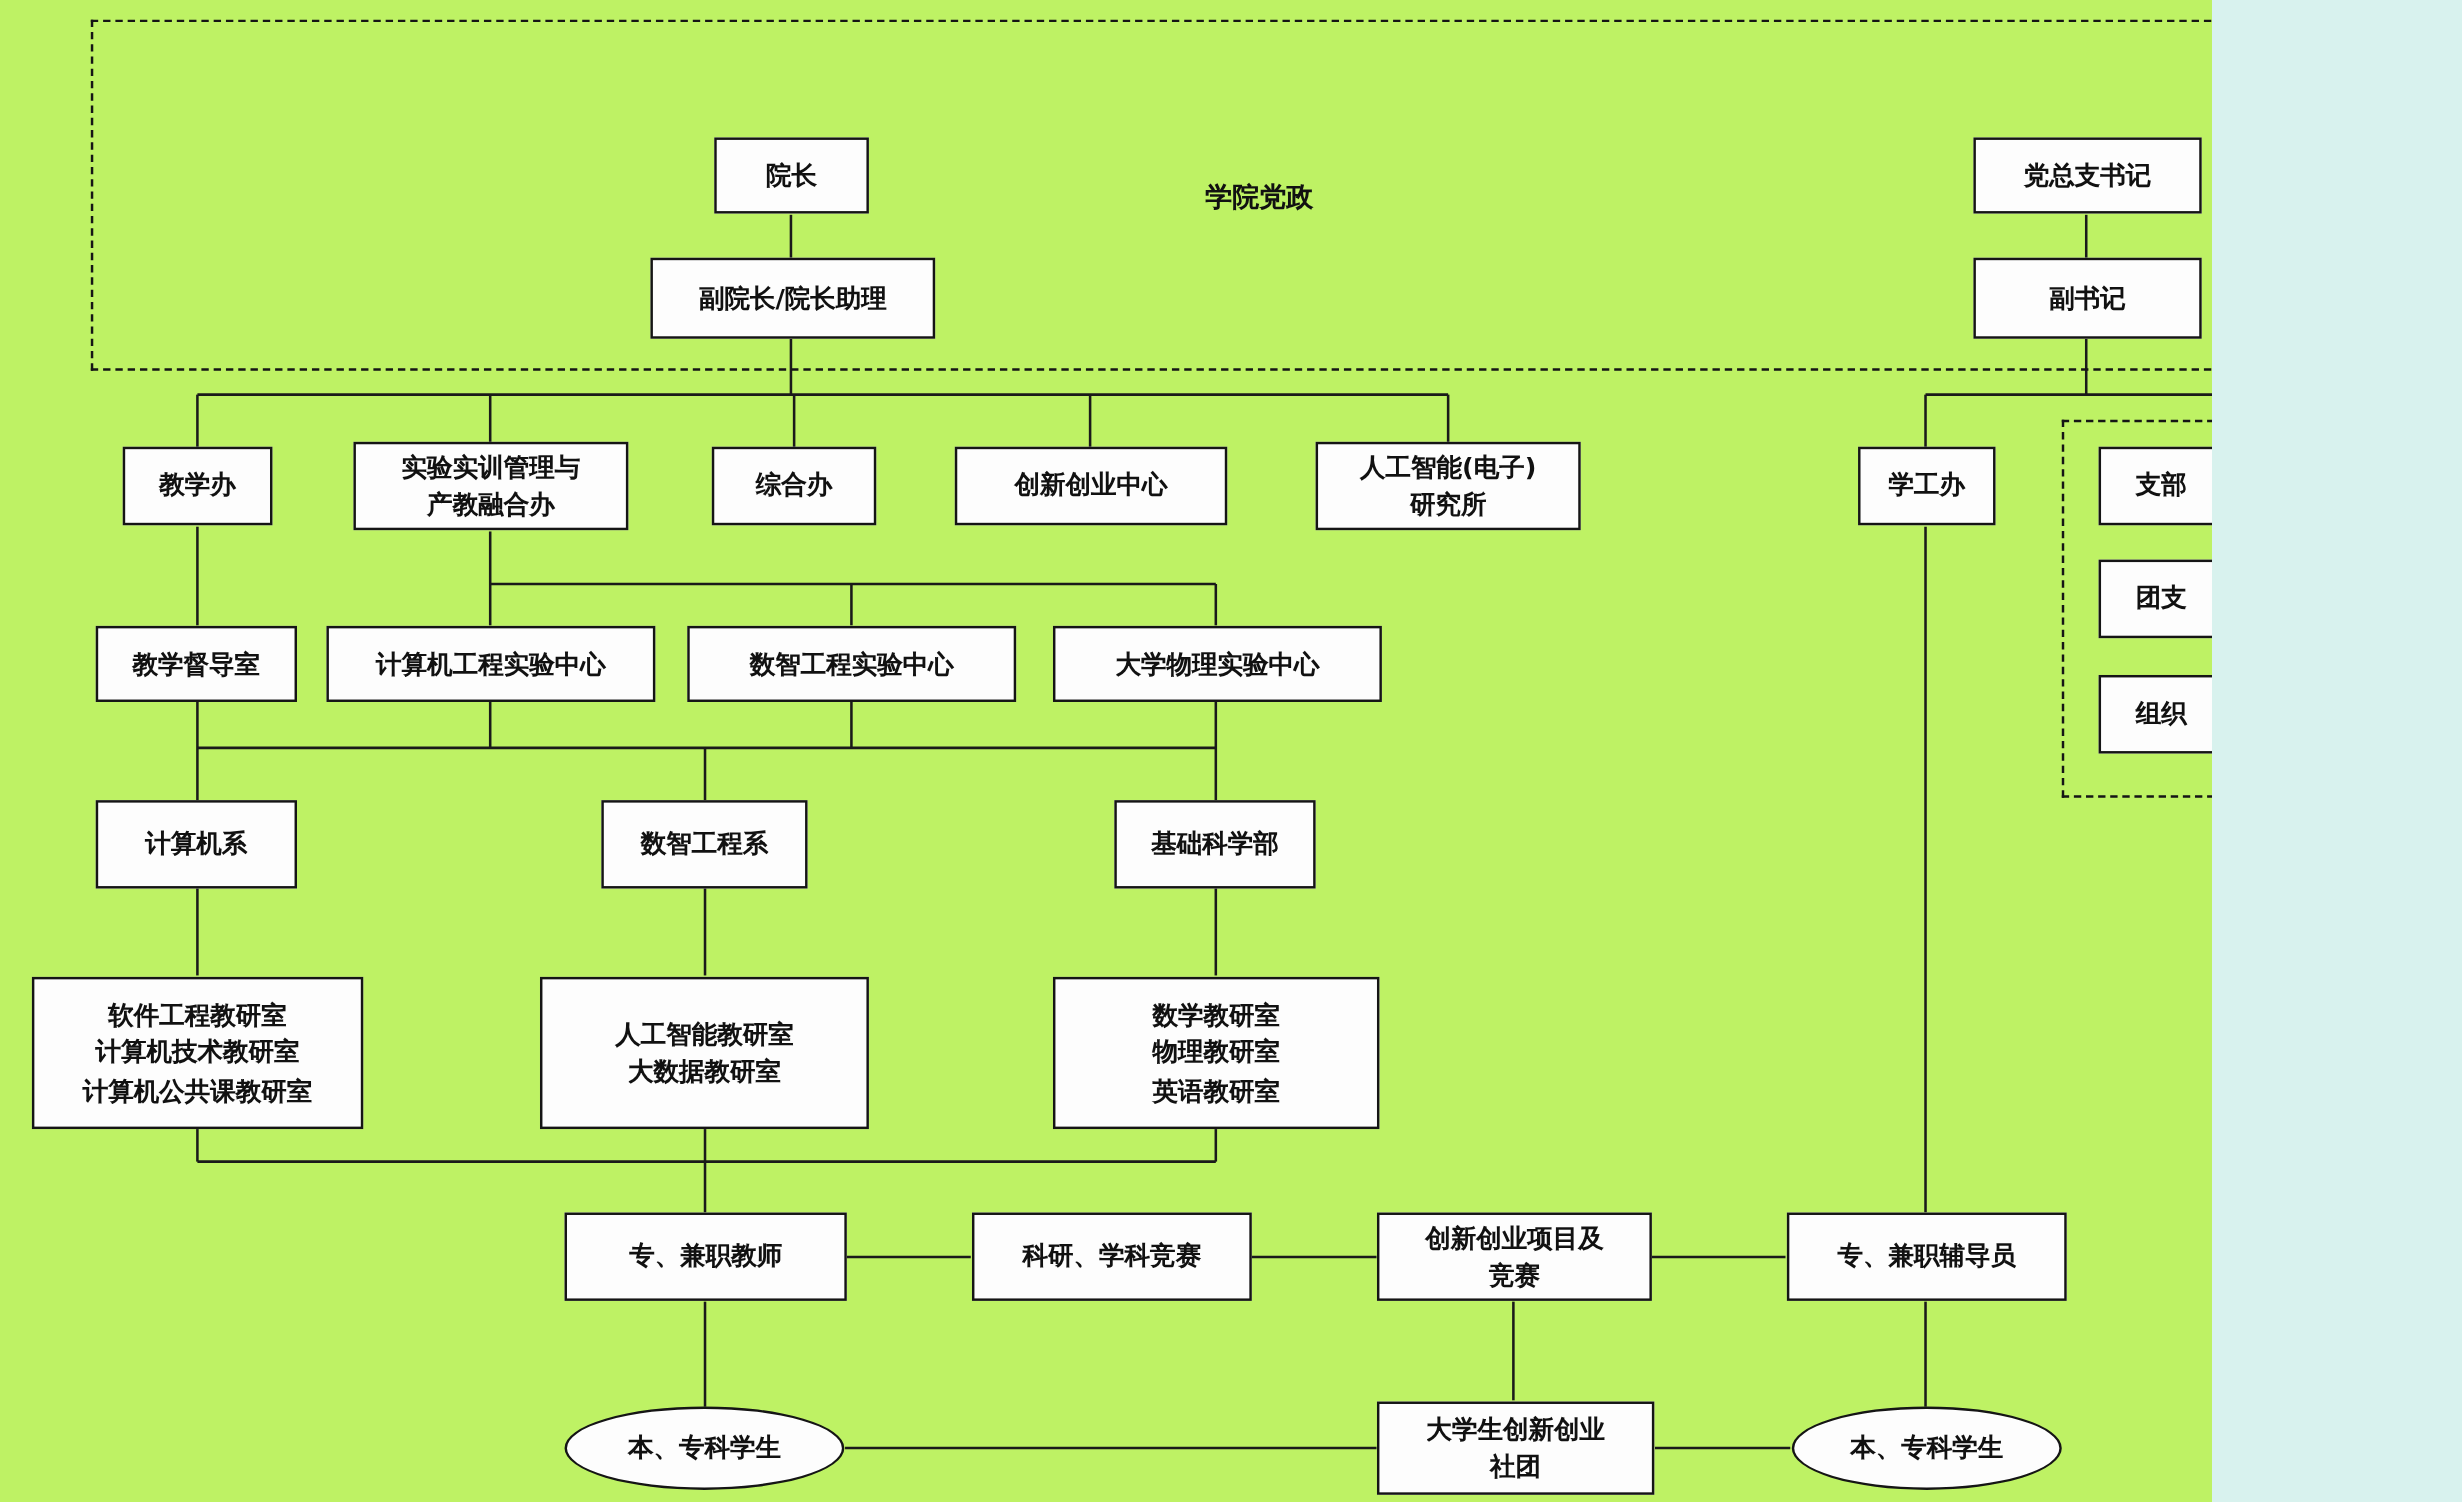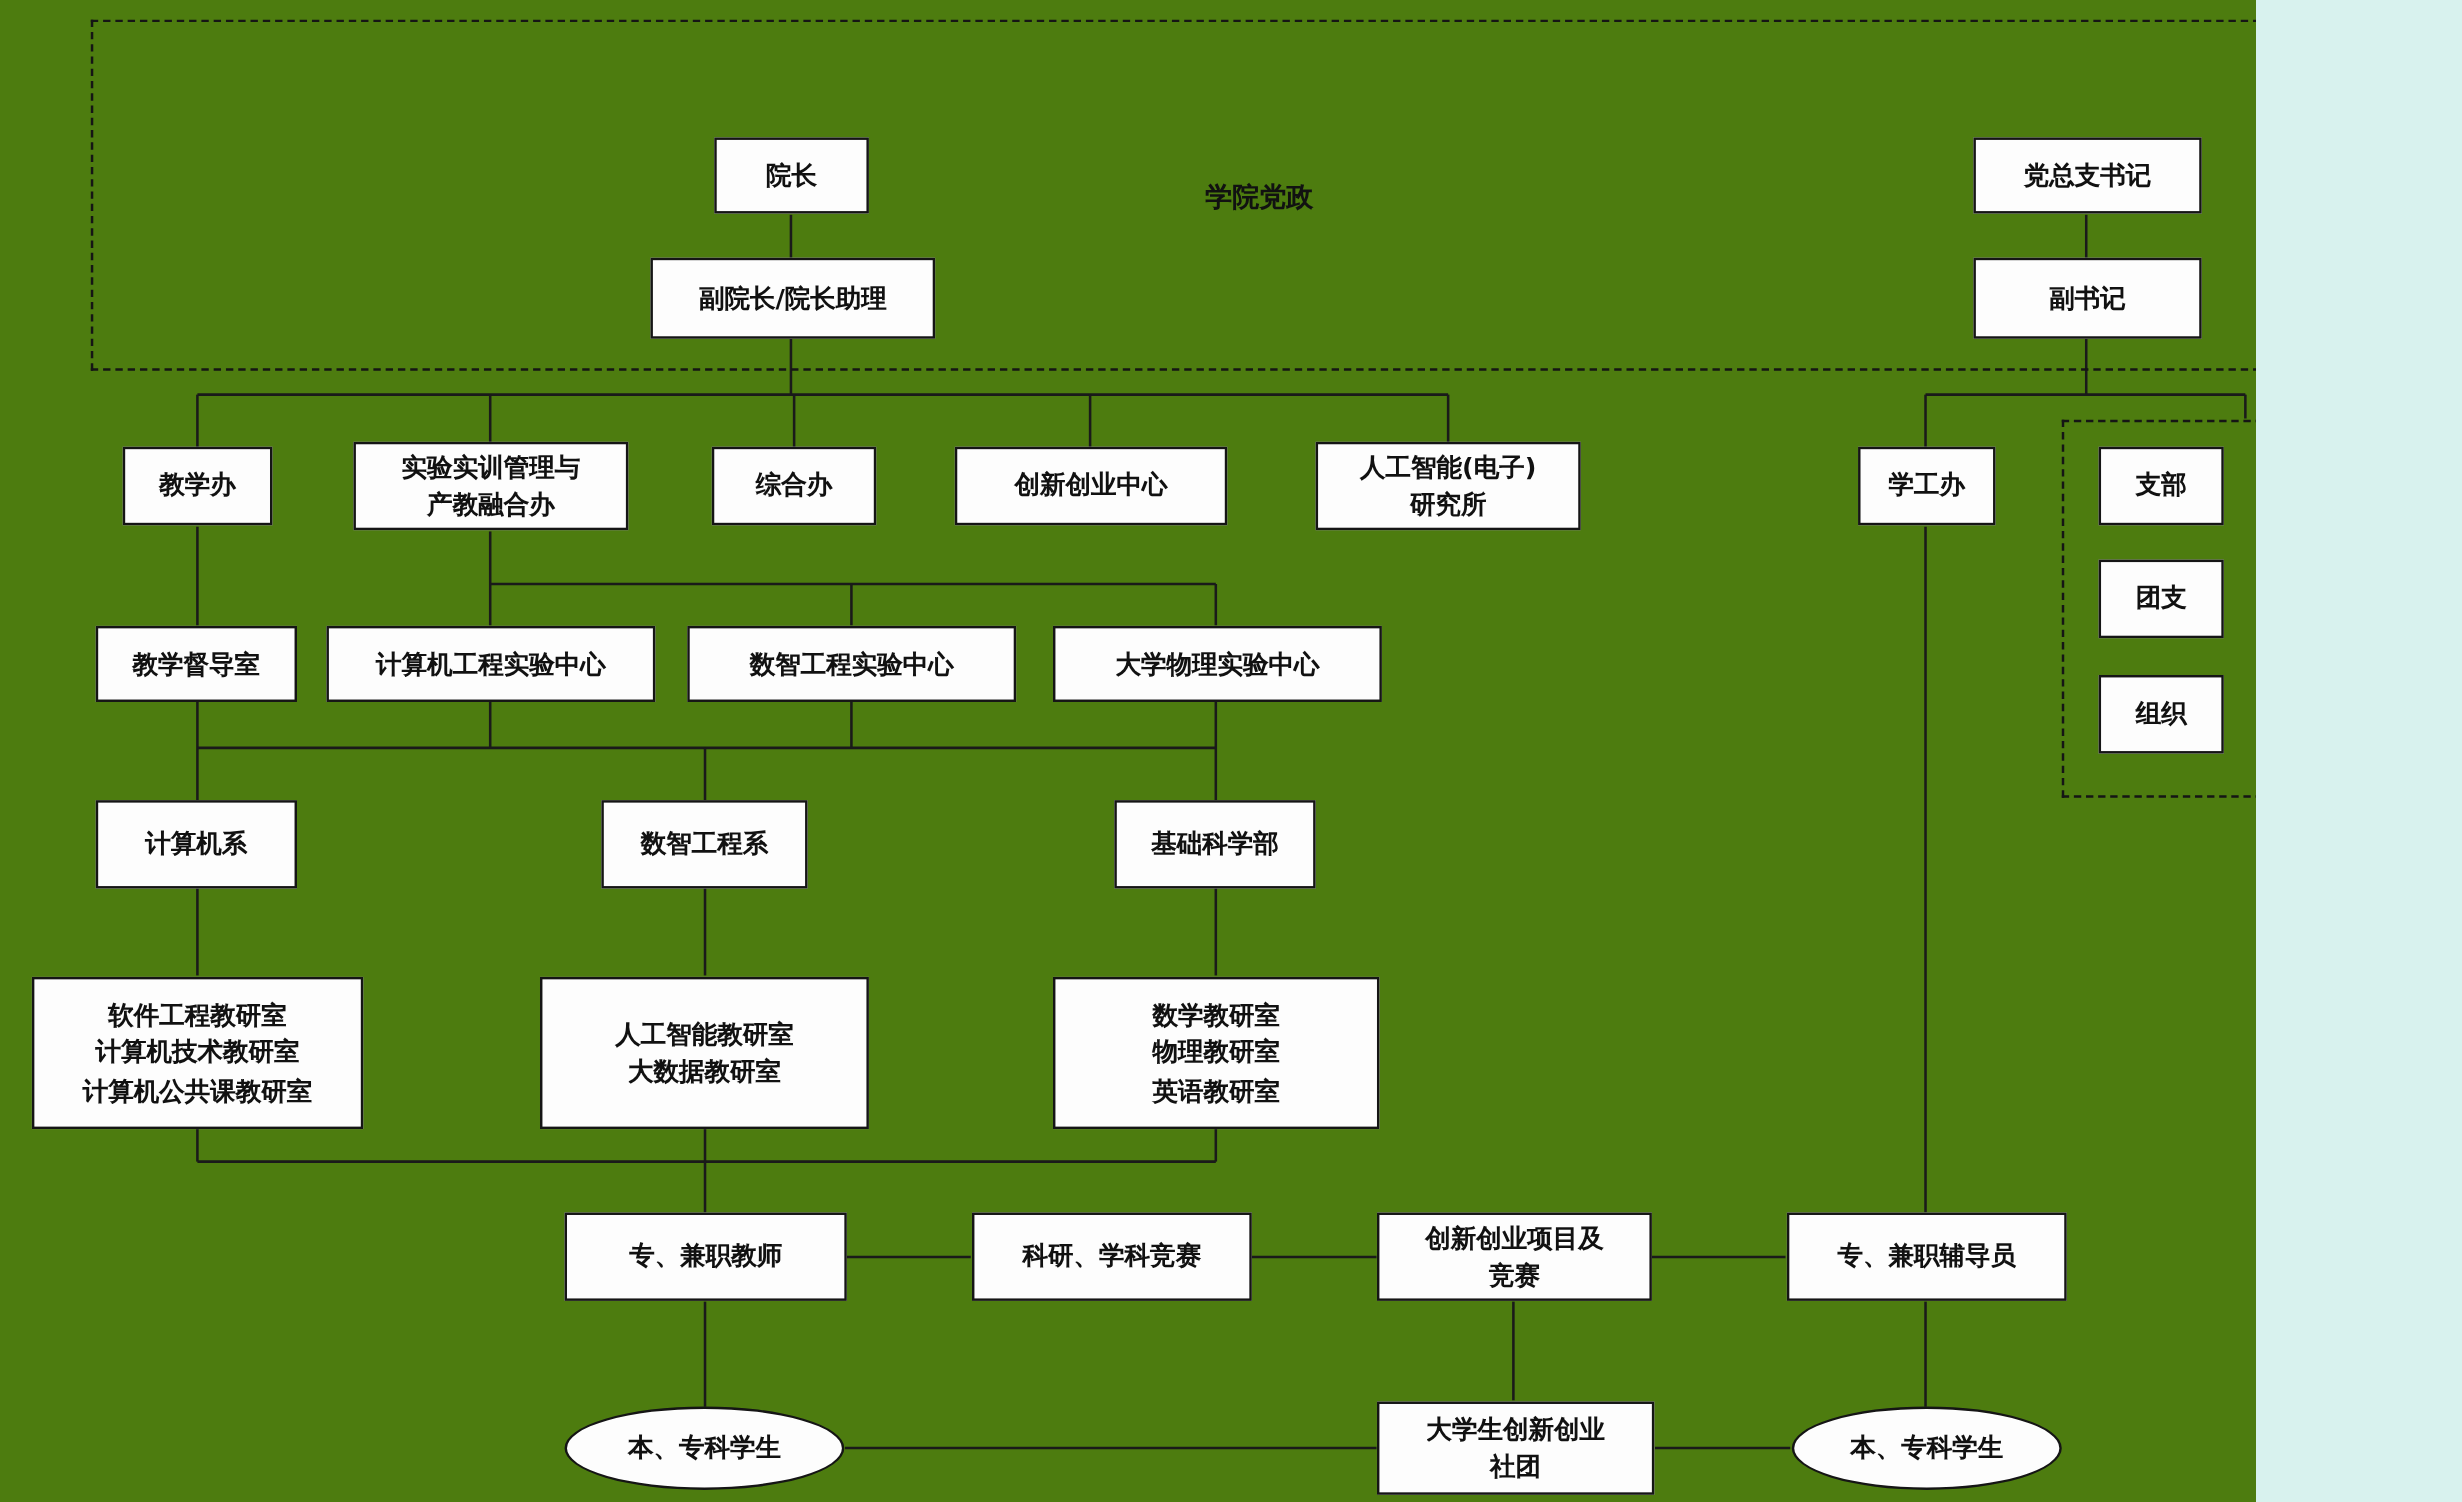--- a/index.html
+++ b/index.html
@@ -1,16 +1,16 @@
 <!DOCTYPE html>
 <html style="font-size:10.4px"><head>
 <meta charset="utf-8">
 <style>
   html,body{margin:0;padding:0;background:#d8f2ee;}
-  .viewport{position:relative;width:2212px;height:1503px;background:#4d7c0f;overflow:hidden;padding-left:44px;}
+  .viewport{position:relative;width:2212px;height:1503px;background:#bef264;overflow:hidden;}
   .canvas{
     position:absolute;top:0;left:0;width:1003px;height:612px;
     transform:scale(2.4545);transform-origin:0 0;
     font-family:"DejaVu Sans","Liberation Sans",sans-serif;color:#111;
   }
   .wires{position:absolute;top:0;left:0;}
   .wires line{stroke:#1a1a1a;stroke-width:1.6;}
   .node{
     position:absolute;box-sizing:border-box;
     background:#fdfdfd;border:1.3px solid #151515;

